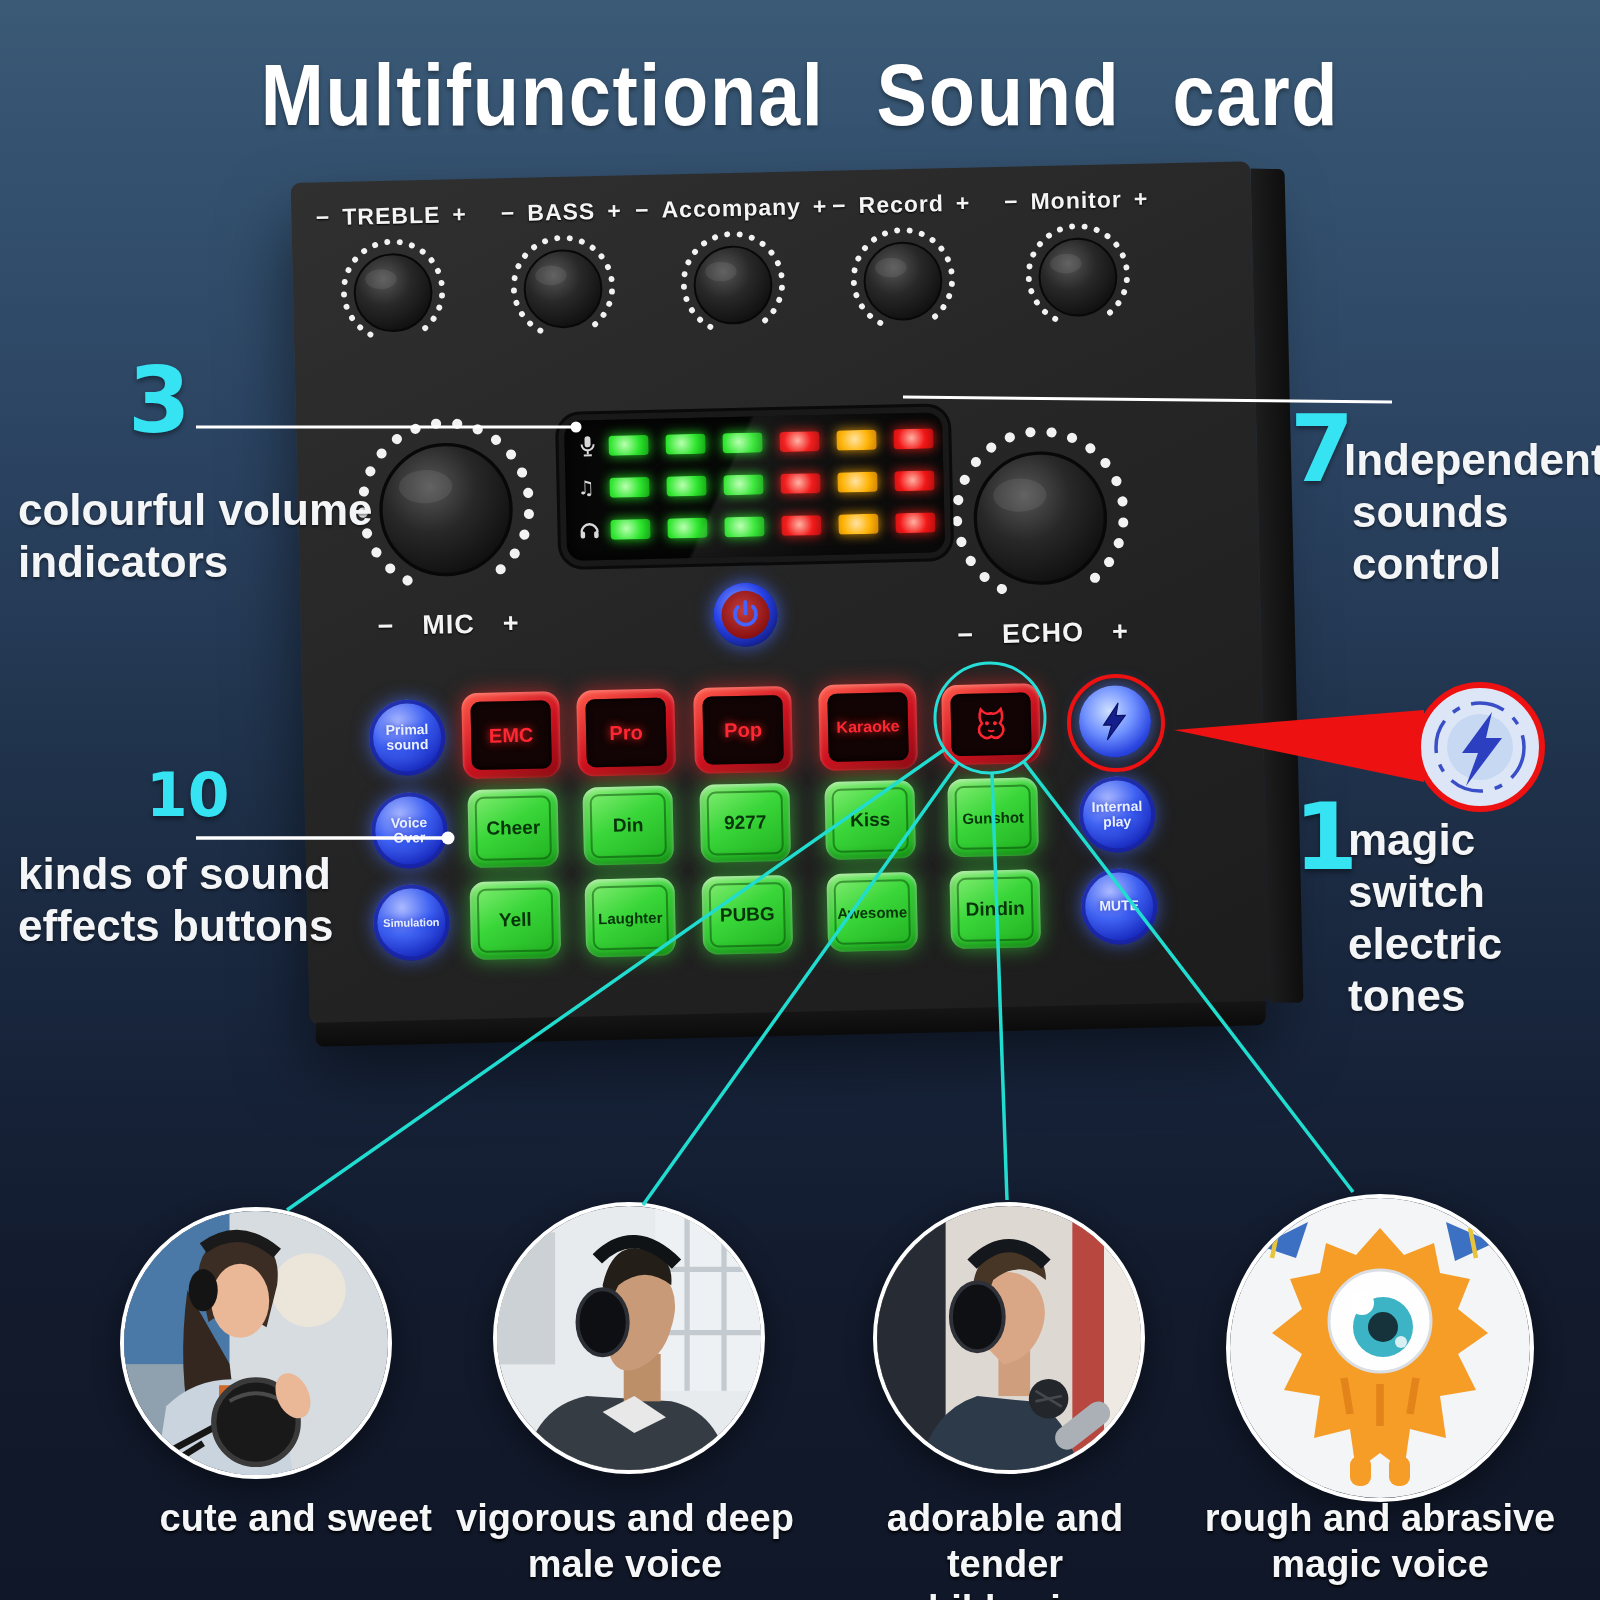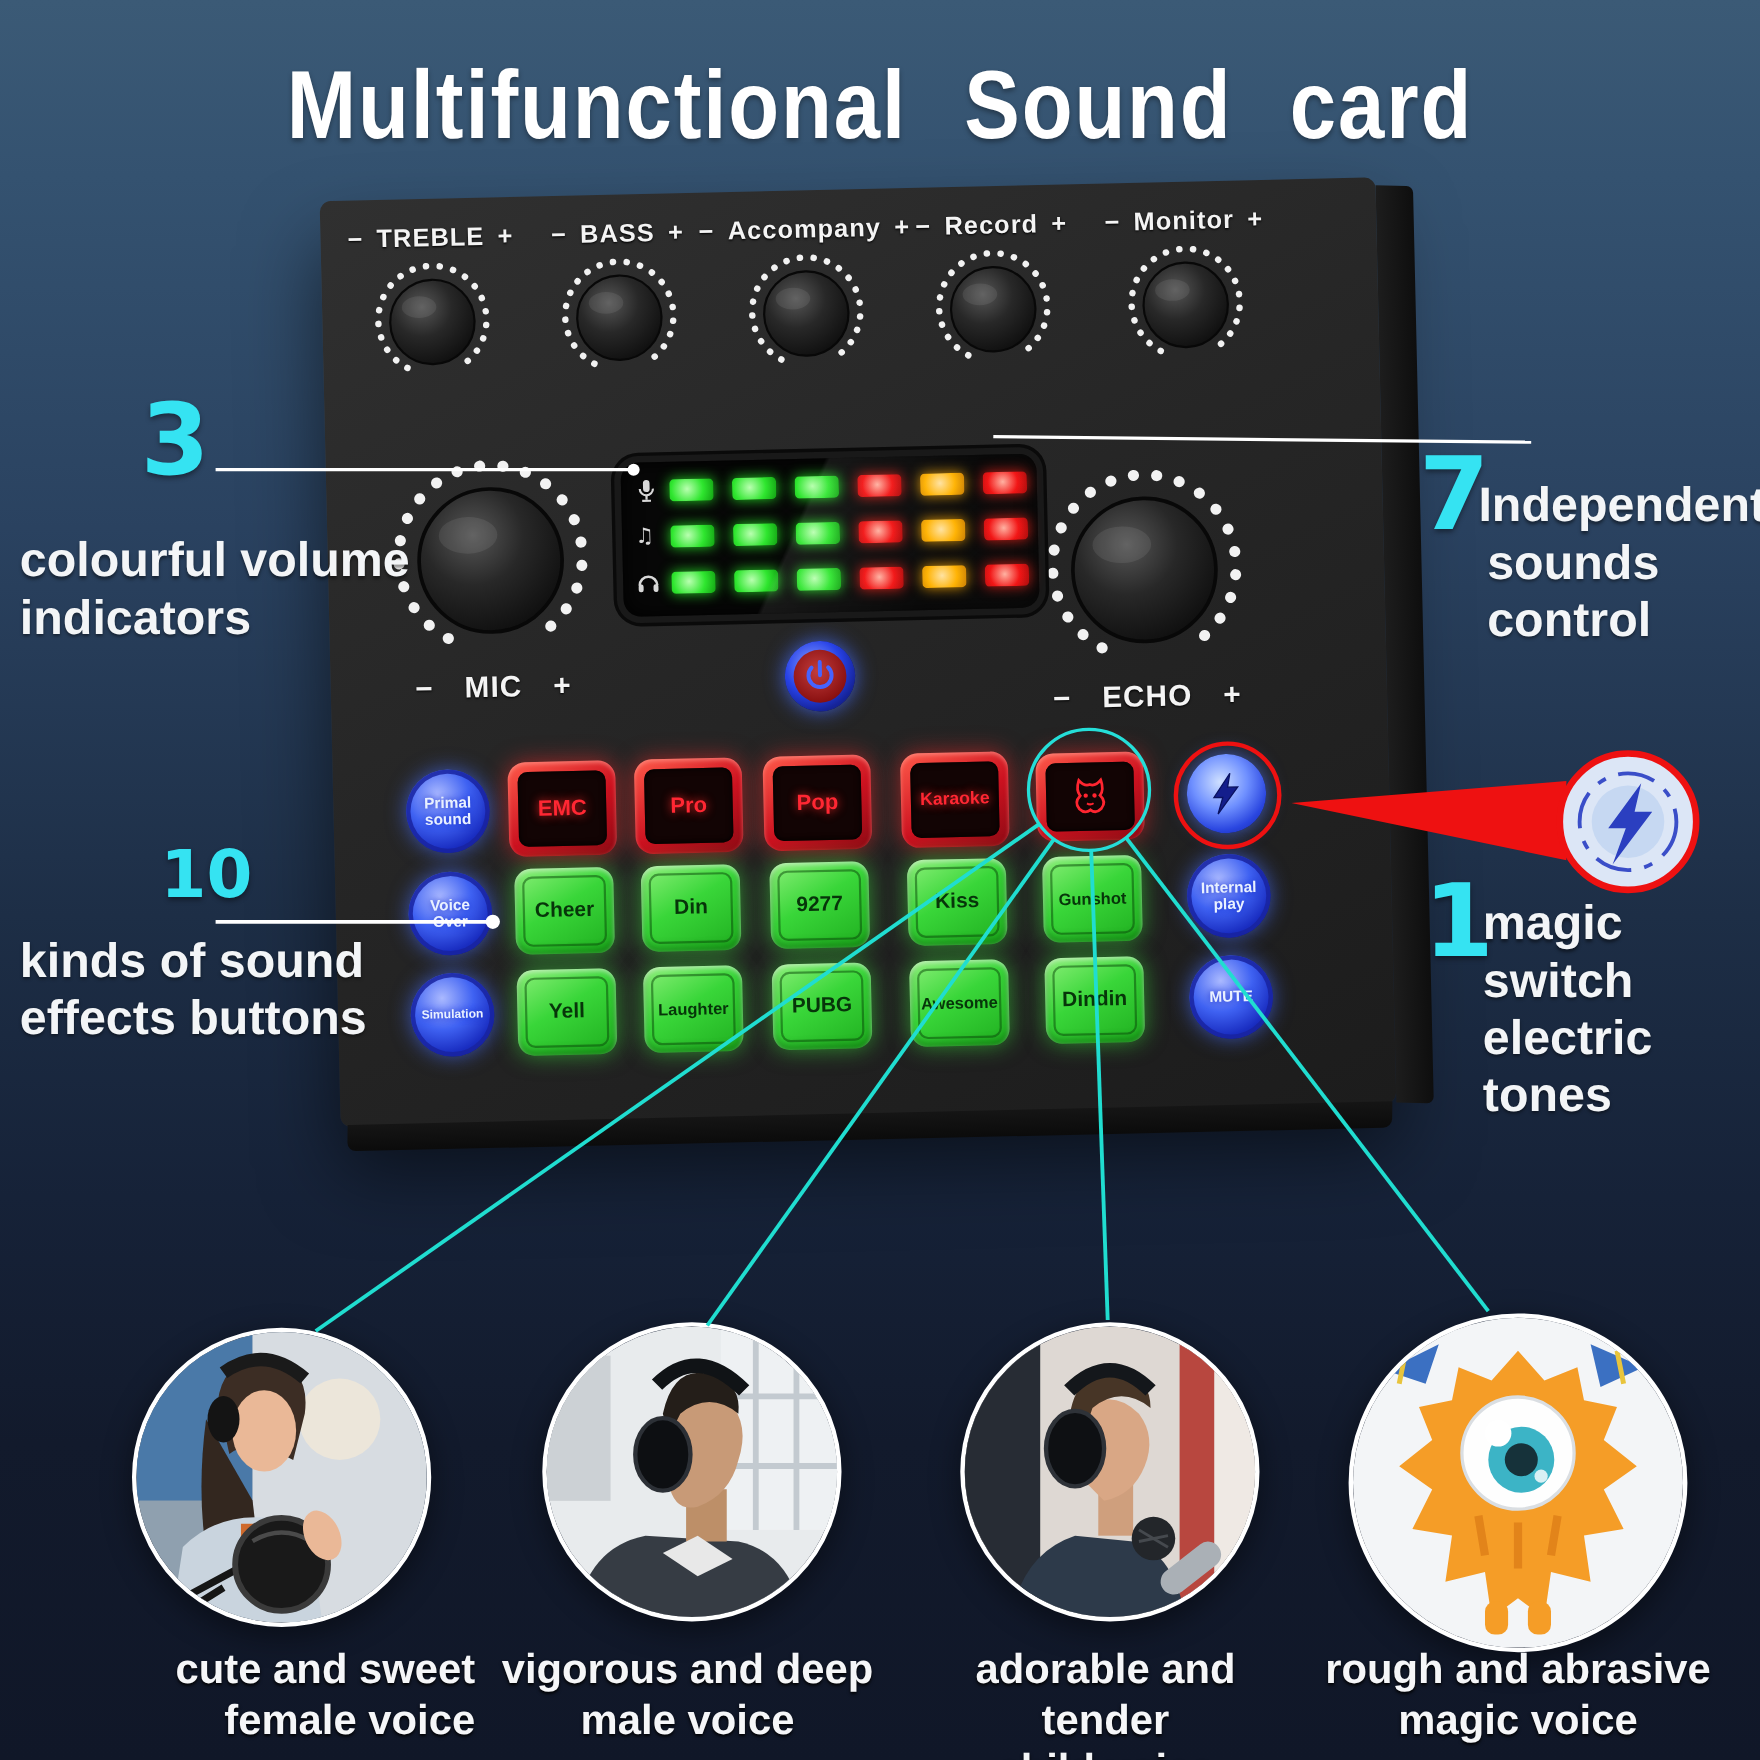--- a/index.html
+++ b/index.html
@@ -403,21 +403,20 @@
       <circle cx="50" cy="41" r="17" fill="#fefefe" stroke="#dadee2" stroke-width="1"></circle>
       <circle cx="51" cy="43" r="10" fill="#3cb4c6"></circle>
       <circle cx="51" cy="43" r="5" fill="#16323a"></circle>
       <circle cx="44" cy="35" r="4" fill="#ffffff"></circle>
       <circle cx="57" cy="48" r="2" fill="#ffffff" opacity=".8"></circle>
     </svg>
   </div>
 
   <div class="caption" style="left:72px;top:1496px;text-align:right;">
     <div>cute and sweet</div>
-    <div>female voice</div>
   </div>
   <div class="caption" style="left:445px;top:1496px;">
     <div>vigorous and deep</div>
     <div>male voice</div>
   </div>
   <div class="caption" style="left:825px;top:1496px;">
     <div>adorable and tender</div>
     <div>child voice</div>
   </div>
   <div class="caption" style="left:1200px;top:1496px;">

